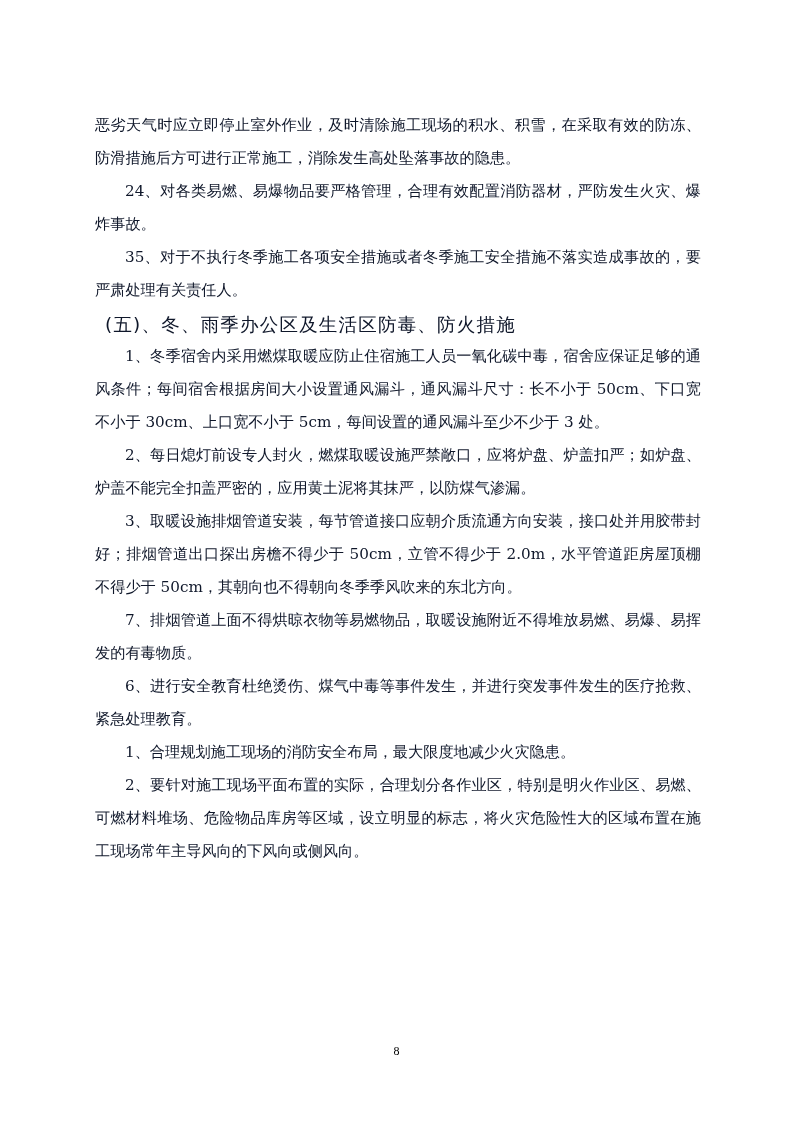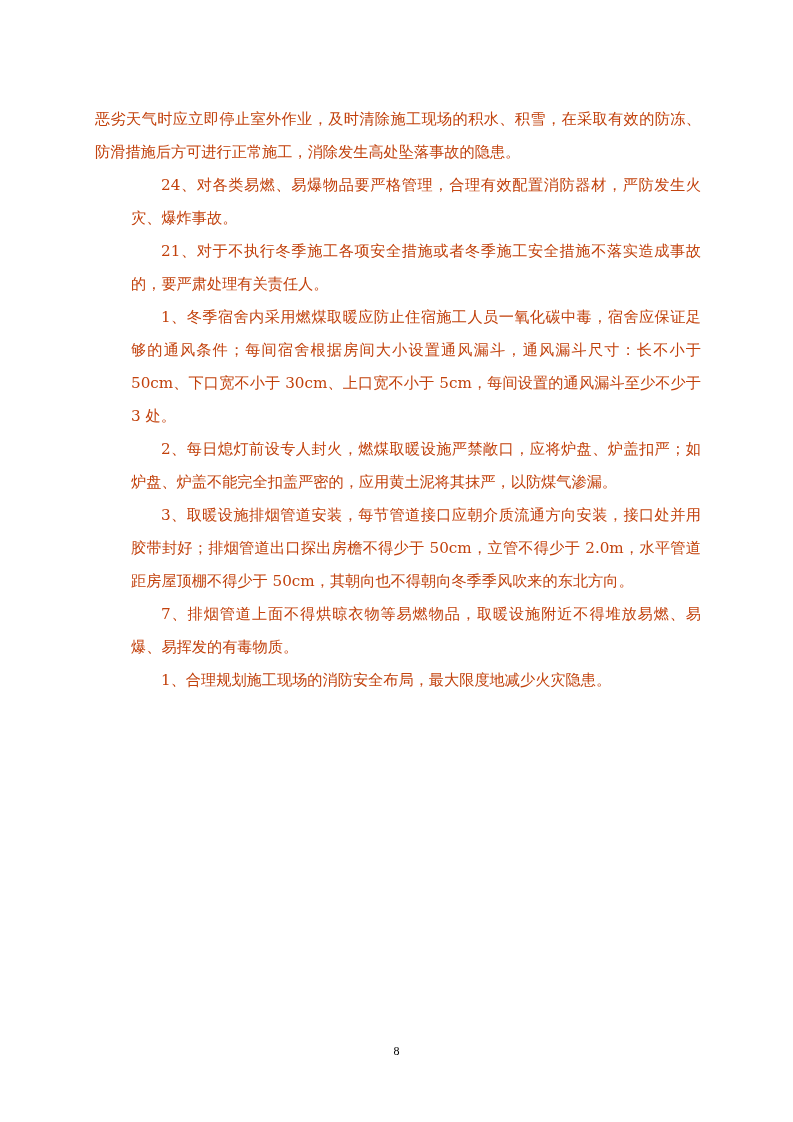--- a/index.html
+++ b/index.html
@@ -1,44 +1,47 @@
 <!DOCTYPE html>
 <html><head>
   <meta charset="utf-8">
   <style>
     html, body { margin: 0; padding: 0; background: #ffffff; }
     body { width: 793px; height: 1122px; position: relative; overflow: hidden; }
     .page {
-      position: absolute; left: 95px; top: 103px; width: 606px;
+      position: absolute; left: 95px; top: 109px; width: 606px;
       font-family: "DejaVu Serif", "Liberation Serif", serif;
-      color: #c2410c;
+      color: #0f172a;
       font-size: 15.2px;
       line-height: 33px;
     }
     .para { margin: 0; text-align: justify; text-align-last: left; }
-    .indent { text-indent: 30px; margin-left: 36px; }
+    .indent { text-indent: 30px; }
     .heading {
       margin: 0; font-size: 18.5px; line-height: 33px; height: 33px;
       font-family: "DejaVu Sans", "Liberation Sans", sans-serif;
       font-weight: normal; letter-spacing: 1.2px;
       position: relative; left: 10px; top: 1px;
     }
     .page-number {
       position: absolute; left: 0; width: 793px; top: 1044px;
       text-align: center; font-family: "Liberation Serif", serif;
       font-size: 12px; color: #000;
     }
   </style>
 </head>
 <body>
 
 <div class="page">
   <p class="para">恶劣天气时应立即停止室外作业，及时清除施工现场的积水、积雪，在采取有效的防冻、防滑措施后方可进行正常施工，消除发生高处坠落事故的隐患。</p>
   <p class="para indent">24、对各类易燃、易爆物品要严格管理，合理有效配置消防器材，严防发生火灾、爆炸事故。</p>
-  <p class="para indent">21、对于不执行冬季施工各项安全措施或者冬季施工安全措施不落实造成事故的，要严肃处理有关责任人。</p>
+  <p class="para indent">35、对于不执行冬季施工各项安全措施或者冬季施工安全措施不落实造成事故的，要严肃处理有关责任人。</p>
+  <h2 class="heading">(五)、冬、雨季办公区及生活区防毒、防火措施</h2>
   <p class="para indent">1、冬季宿舍内采用燃煤取暖应防止住宿施工人员一氧化碳中毒，宿舍应保证足够的通风条件；每间宿舍根据房间大小设置通风漏斗，通风漏斗尺寸：长不小于 50cm、下口宽不小于 30cm、上口宽不小于 5cm，每间设置的通风漏斗至少不少于 3 处。</p>
   <p class="para indent">2、每日熄灯前设专人封火，燃煤取暖设施严禁敞口，应将炉盘、炉盖扣严；如炉盘、炉盖不能完全扣盖严密的，应用黄土泥将其抹严，以防煤气渗漏。</p>
   <p class="para indent">3、取暖设施排烟管道安装，每节管道接口应朝介质流通方向安装，接口处并用胶带封好；排烟管道出口探出房檐不得少于 50cm，立管不得少于 2.0m，水平管道距房屋顶棚不得少于 50cm，其朝向也不得朝向冬季季风吹来的东北方向。</p>
   <p class="para indent">7、排烟管道上面不得烘晾衣物等易燃物品，取暖设施附近不得堆放易燃、易爆、易挥发的有毒物质。</p>
+  <p class="para indent">6、进行安全教育杜绝烫伤、煤气中毒等事件发生，并进行突发事件发生的医疗抢救、紧急处理教育。</p>
   <p class="para indent">1、合理规划施工现场的消防安全布局，最大限度地减少火灾隐患。</p>
+  <p class="para indent">2、要针对施工现场平面布置的实际，合理划分各作业区，特别是明火作业区、易燃、可燃材料堆场、危险物品库房等区域，设立明显的标志，将火灾危险性大的区域布置在施工现场常年主导风向的下风向或侧风向。</p>
 </div>
 
 <div class="page-number">8</div>
 
 </body></html>

